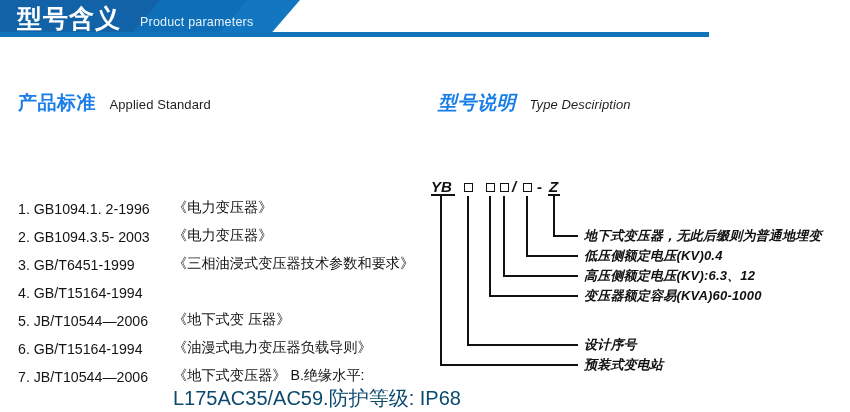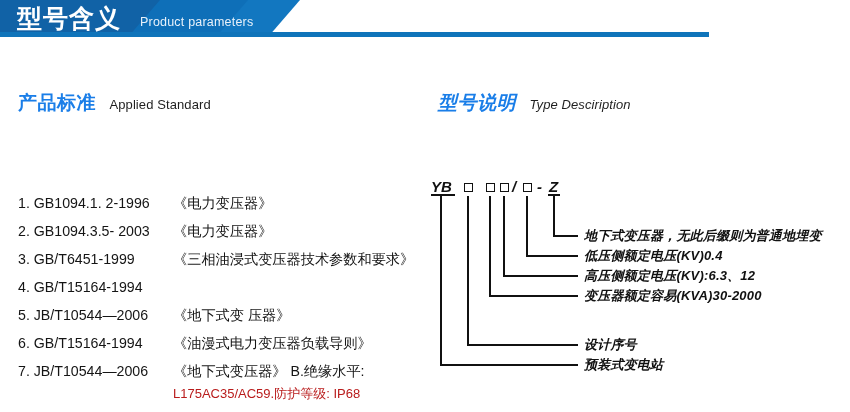--- a/index.html
+++ b/index.html
@@ -91,39 +91,39 @@
 
   
   .std-list {
     position: absolute;
     left: 18px;
     top: 141px;
     width: 420px;
   }
   .std-row {
     display: flex;
-    align-items: center;
+    align-items: flex-end;
     height: 28px;
     white-space: nowrap;
   }
   .std-code {
     font-size: 14.2px;
     color: #151515;
     display: inline-block;
     min-width: 155px;
   }
   .std-name {
     font-size: 14.2px;
     color: #151515;
   }
   .std-cont {
     height: 28px;
     padding-left: 155px;
-    font-size: 13px;
-    color: #b91c1c;
+    font-size: 20px;
+    color: #0c4a6e;
     white-space: nowrap;
   }
 
   
   .diagram {
     position: absolute;
     left: 0;
     top: 130px;
     width: 420px;
     height: 215px;
@@ -268,21 +268,21 @@
           <path d="M38,18 L38,167 L148,167"></path>
 
           <path d="M11,18 L11,187 L148,187"></path>
         </g>
       </svg>
 
       <div class="labels">
         <span class="lab" style="left:154px; top:51px;">地下式变压器，无此后缀则为普通地埋变</span>
         <span class="lab" style="left:154px; top:71px;">低压侧额定电压(KV)0.4</span>
         <span class="lab" style="left:154px; top:91px;">高压侧额定电压(KV):6.3、12</span>
-        <span class="lab" style="left:154px; top:111px;">变压器额定容易(KVA)30-2000</span>
+        <span class="lab" style="left:154px; top:111px;">变压器额定容易(KVA)60-1000</span>
         <span class="lab" style="left:154px; top:160px;">设计序号</span>
         <span class="lab" style="left:154px; top:180px;">预装式变电站</span>
       </div>
 
     </div>
   </div>
 
 </div>
 
 </body></html>

